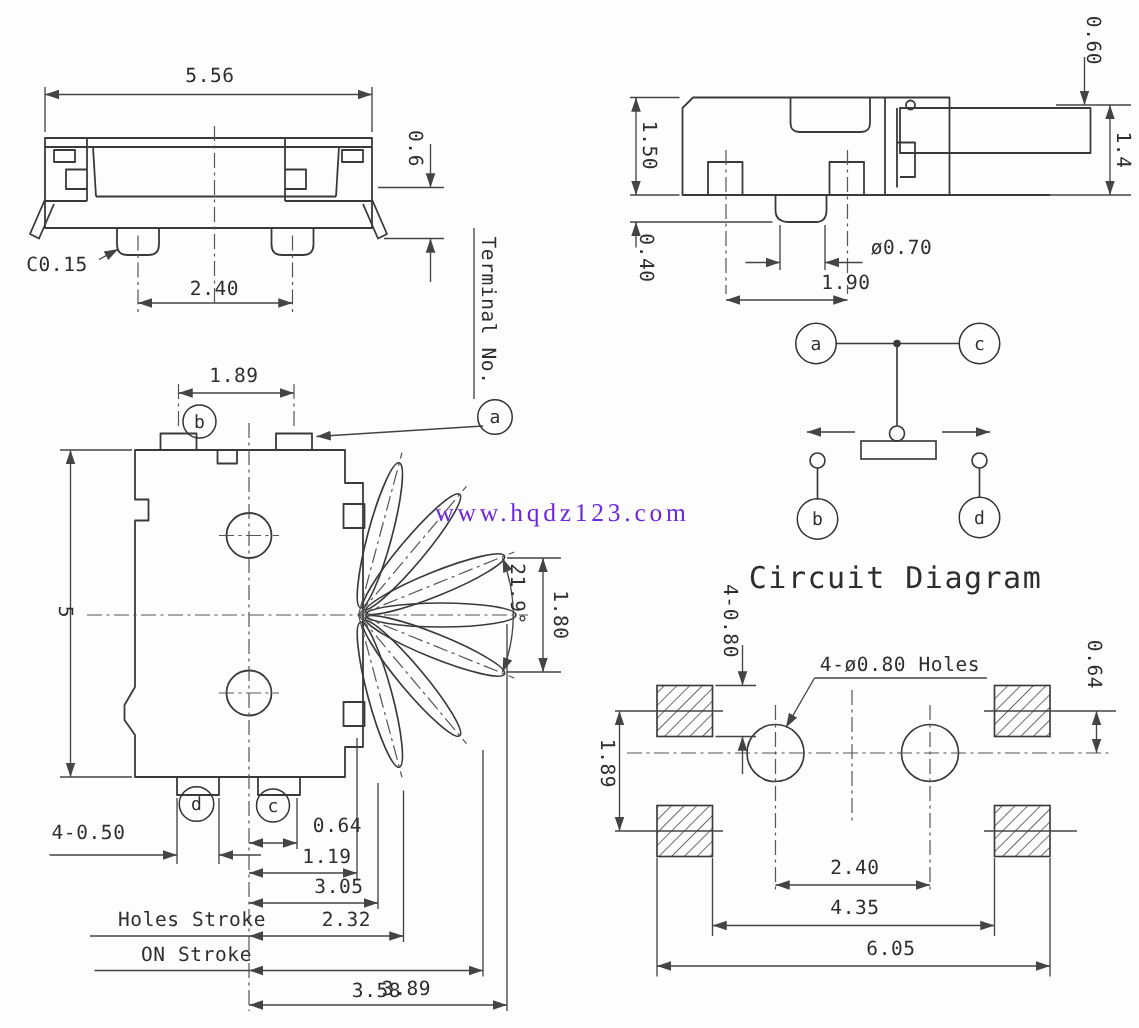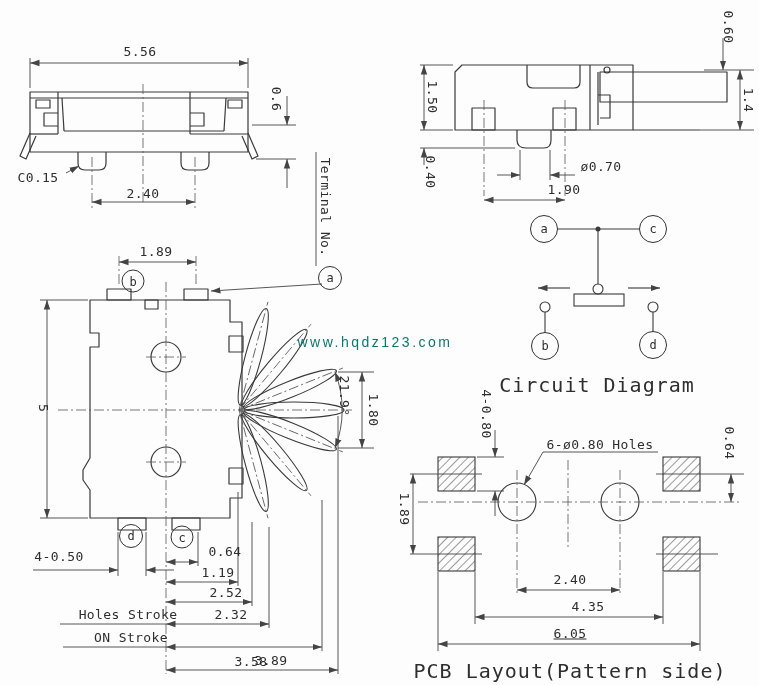--- a/index.html
+++ b/index.html
@@ -6,22 +6,22 @@
   #sheet{position:relative;width:759px;height:685px;background:#fdfdfd;overflow:hidden;
          font-family:"DejaVu Sans Mono", monospace;}
   #sheet svg{position:absolute;left:0;top:0;}
   .lbl{position:absolute;transform:translate(-50%,-50%);white-space:nowrap;
        font-size:13px;color:#2e2e2e;letter-spacing:0.4px;line-height:1;}
   .v{transform:translate(-50%,-50%) rotate(90deg);}
   .cap{font-size:20px;letter-spacing:1px;}
   .circ{position:absolute;transform:translate(-50%,-50%);border:1.4px solid #333;
         border-radius:50%;display:flex;align-items:center;justify-content:center;
         font-size:12px;color:#2e2e2e;background:transparent;line-height:1;}
-  .wm{position:absolute;transform:translate(-50%,-50%);font-size:14px;color:#0f766e;
-      letter-spacing:2.5px;font-family:Liberation Sans, sans-serif;}
+  .wm{position:absolute;transform:translate(-50%,-50%);font-size:17px;color:#6d28d9;
+      letter-spacing:2.5px;font-family:Liberation Serif, serif;}
 </style>
 </head>
 <body>
 
 <div id="sheet">
 
 <svg width="759" height="685" viewBox="0 0 759 685">
   <defs>
     <marker id="arr" viewBox="0 0 10 8" markerWidth="10" markerHeight="8" refX="9.5" refY="4" orient="auto-start-reverse" markerUnits="userSpaceOnUse">
       <path d="M0,0.8 L9.5,4 L0,7.2 Z" fill="#444"></path>
@@ -263,35 +263,34 @@
 <div class="circ" style="left:330px;top:278px;width:22px;height:22px;">a</div>
 <div class="circ" style="left:133px;top:281px;width:21px;height:21px;">b</div>
 <div class="circ" style="left:131px;top:536px;width:22px;height:22px;">d</div>
 <div class="circ" style="left:182px;top:537px;width:21px;height:21px;">c</div>
 <div class="lbl v" style="left:43px;top:408px;">5</div>
 <div class="lbl v" style="left:344px;top:396px;">21.9°</div>
 <div class="lbl v" style="left:373px;top:410px;">1.80</div>
 <div class="lbl" style="left:59px;top:556px;text-align:center;">4-0.50</div>
 <div class="lbl" style="left:225px;top:551px;">0.64</div>
 <div class="lbl" style="left:218px;top:572px;">1.19</div>
-<div class="lbl" style="left:226px;top:592px;">2.52</div>
+<div class="lbl" style="left:226px;top:592px;">3.05</div>
 <div class="lbl" style="left:231px;top:614px;">2.32</div>
 <div class="lbl" style="left:251px;top:661px;">3.58</div>
 <div class="lbl" style="left:271px;top:660px;">3.89</div>
 <div class="lbl" style="left:128px;top:614px;">Holes Stroke</div>
 <div class="lbl" style="left:131px;top:637px;">ON Stroke</div>
 
 <div class="circ" style="left:544px;top:229px;width:26px;height:26px;">a</div>
 <div class="circ" style="left:653px;top:229px;width:26px;height:26px;">c</div>
 <div class="circ" style="left:545px;top:346px;width:26px;height:26px;">b</div>
 <div class="circ" style="left:653px;top:345px;width:26px;height:26px;">d</div>
 <div class="lbl cap" style="left:597px;top:385px;">Circuit Diagram</div>
 
 <div class="lbl v" style="left:486px;top:414px;">4-0.80</div>
 <div class="lbl v" style="left:404px;top:509px;">1.89</div>
 <div class="lbl v" style="left:729px;top:443px;">0.64</div>
-<div class="lbl" style="left:600px;top:444px;">6-ø0.80 Holes</div>
+<div class="lbl" style="left:600px;top:444px;">4-ø0.80 Holes</div>
 <div class="lbl" style="left:570px;top:579px;">2.40</div>
-<div class="lbl" style="left:588px;top:606px;">4.35</div>
-<div class="lbl" style="left:570px;top:633px;text-decoration:underline;">6.05</div>
-<div class="lbl cap" style="left:570px;top:671px;">PCB Layout(Pattern side)</div>
+<div class="lbl" style="left:570px;top:606px;">4.35</div>
+<div class="lbl" style="left:594px;top:633px;">6.05</div>
 
 </div>
 
 </body></html>

